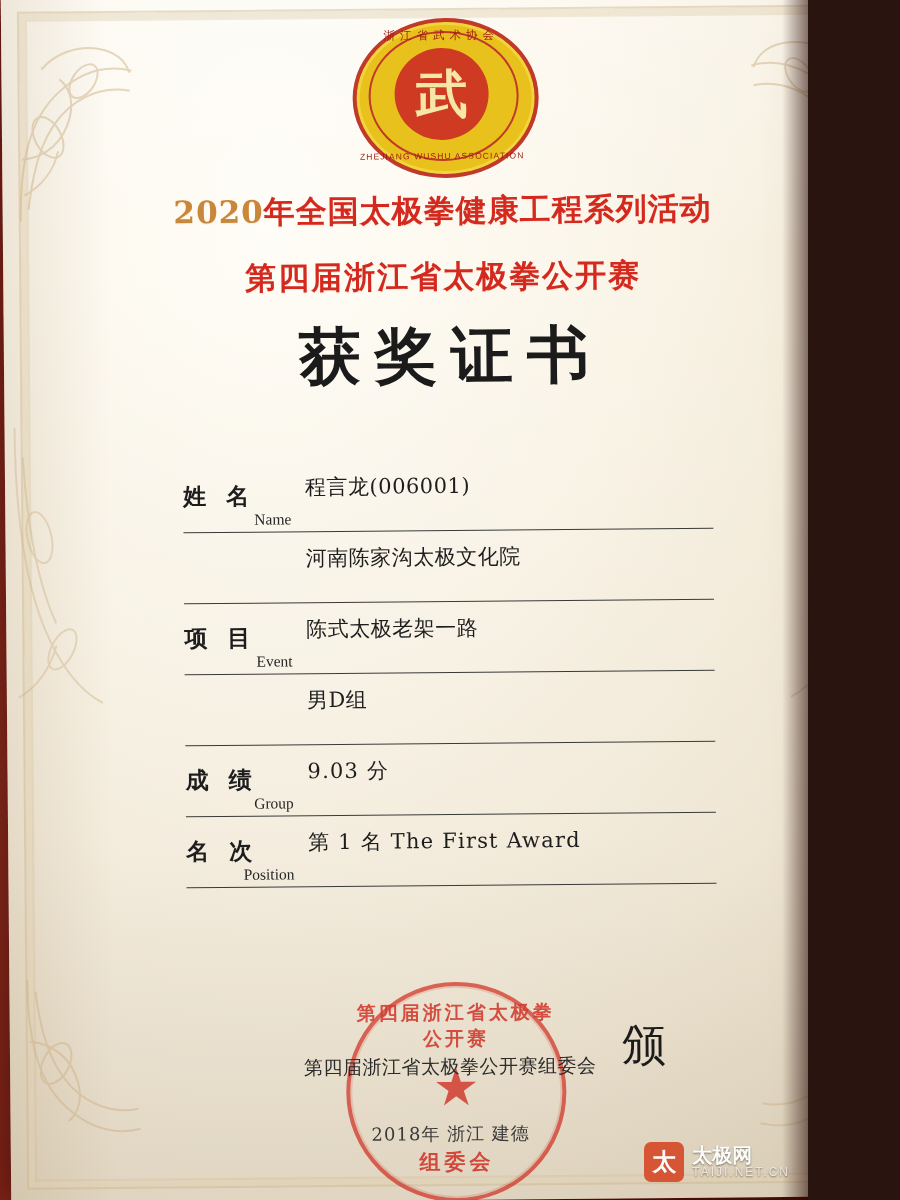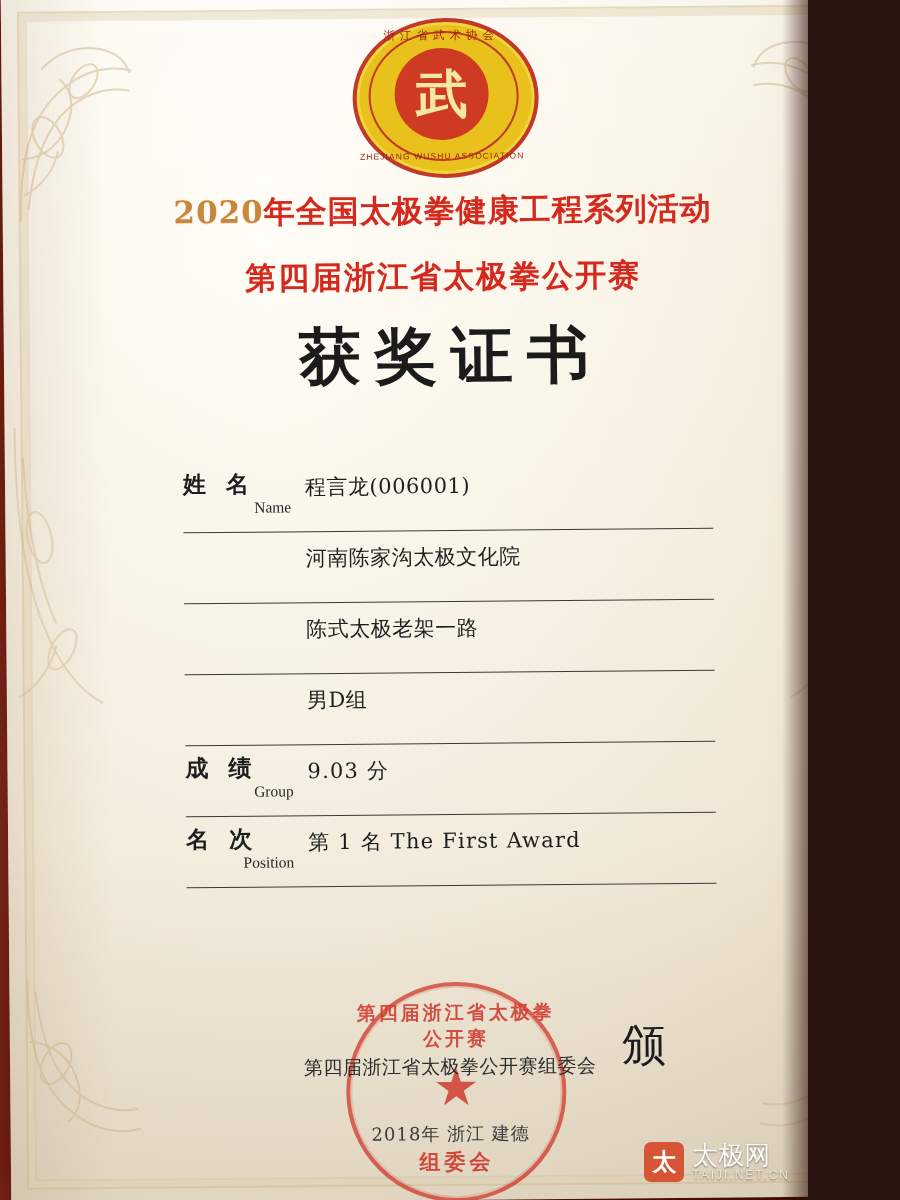--- a/index.html
+++ b/index.html
@@ -203,21 +203,21 @@
     width: 530px;
   }
   .field-row {
     position: relative;
     height: 70px;
     border-bottom: 1.6px solid #3a3a3a;
   }
   .field-label {
     position: absolute;
     left: 0;
-    top: 8px;
+    top: 20px;
     width: 108px;
   }
   .field-cn {
     display: block;
     font-size: 23px;
     font-weight: bold;
     color: #1d1d1d;
     letter-spacing: 6px;
     font-family: "DejaVu Serif", serif;
     line-height: 1.2;
@@ -336,22 +336,22 @@
     color: #fff;
     display: flex;
     align-items: center;
     justify-content: center;
     font-size: 24px;
     font-weight: bold;
     font-family: "DejaVu Serif", serif;
   }
   .wm-text { line-height: 1.05; }
   .wm-main {
-    font-size: 26px;
-    font-weight: normal;
+    font-size: 20px;
+    font-weight: bold;
     color: #ffffff;
     font-family: "DejaVu Serif", serif;
     text-shadow: 0 1px 2px rgba(0,0,0,0.5);
   }
   .wm-sub {
     font-size: 12px;
     color: #f0e8e0;
     letter-spacing: 2px;
     font-family: "Liberation Sans", sans-serif;
     text-shadow: 0 1px 2px rgba(0,0,0,0.5);
@@ -457,20 +457,24 @@
           <span class="field-en">Name</span>
         </div>
         <div class="field-value">程言龙(006001)</div>
       </div>
 
       <div class="field-row">
         <div class="field-value">河南陈家沟太极文化院</div>
       </div>
 
       <div class="field-row">
+        <div class="field-label">
+          <span class="field-cn">项 目</span>
+          <span class="field-en">Event</span>
+        </div>
         <div class="field-value">陈式太极老架一路</div>
       </div>
 
       <div class="field-row">
         <div class="field-value">男D组</div>
       </div>
 
       <div class="field-row">
         <div class="field-label">
           <span class="field-cn">成 绩</span>

